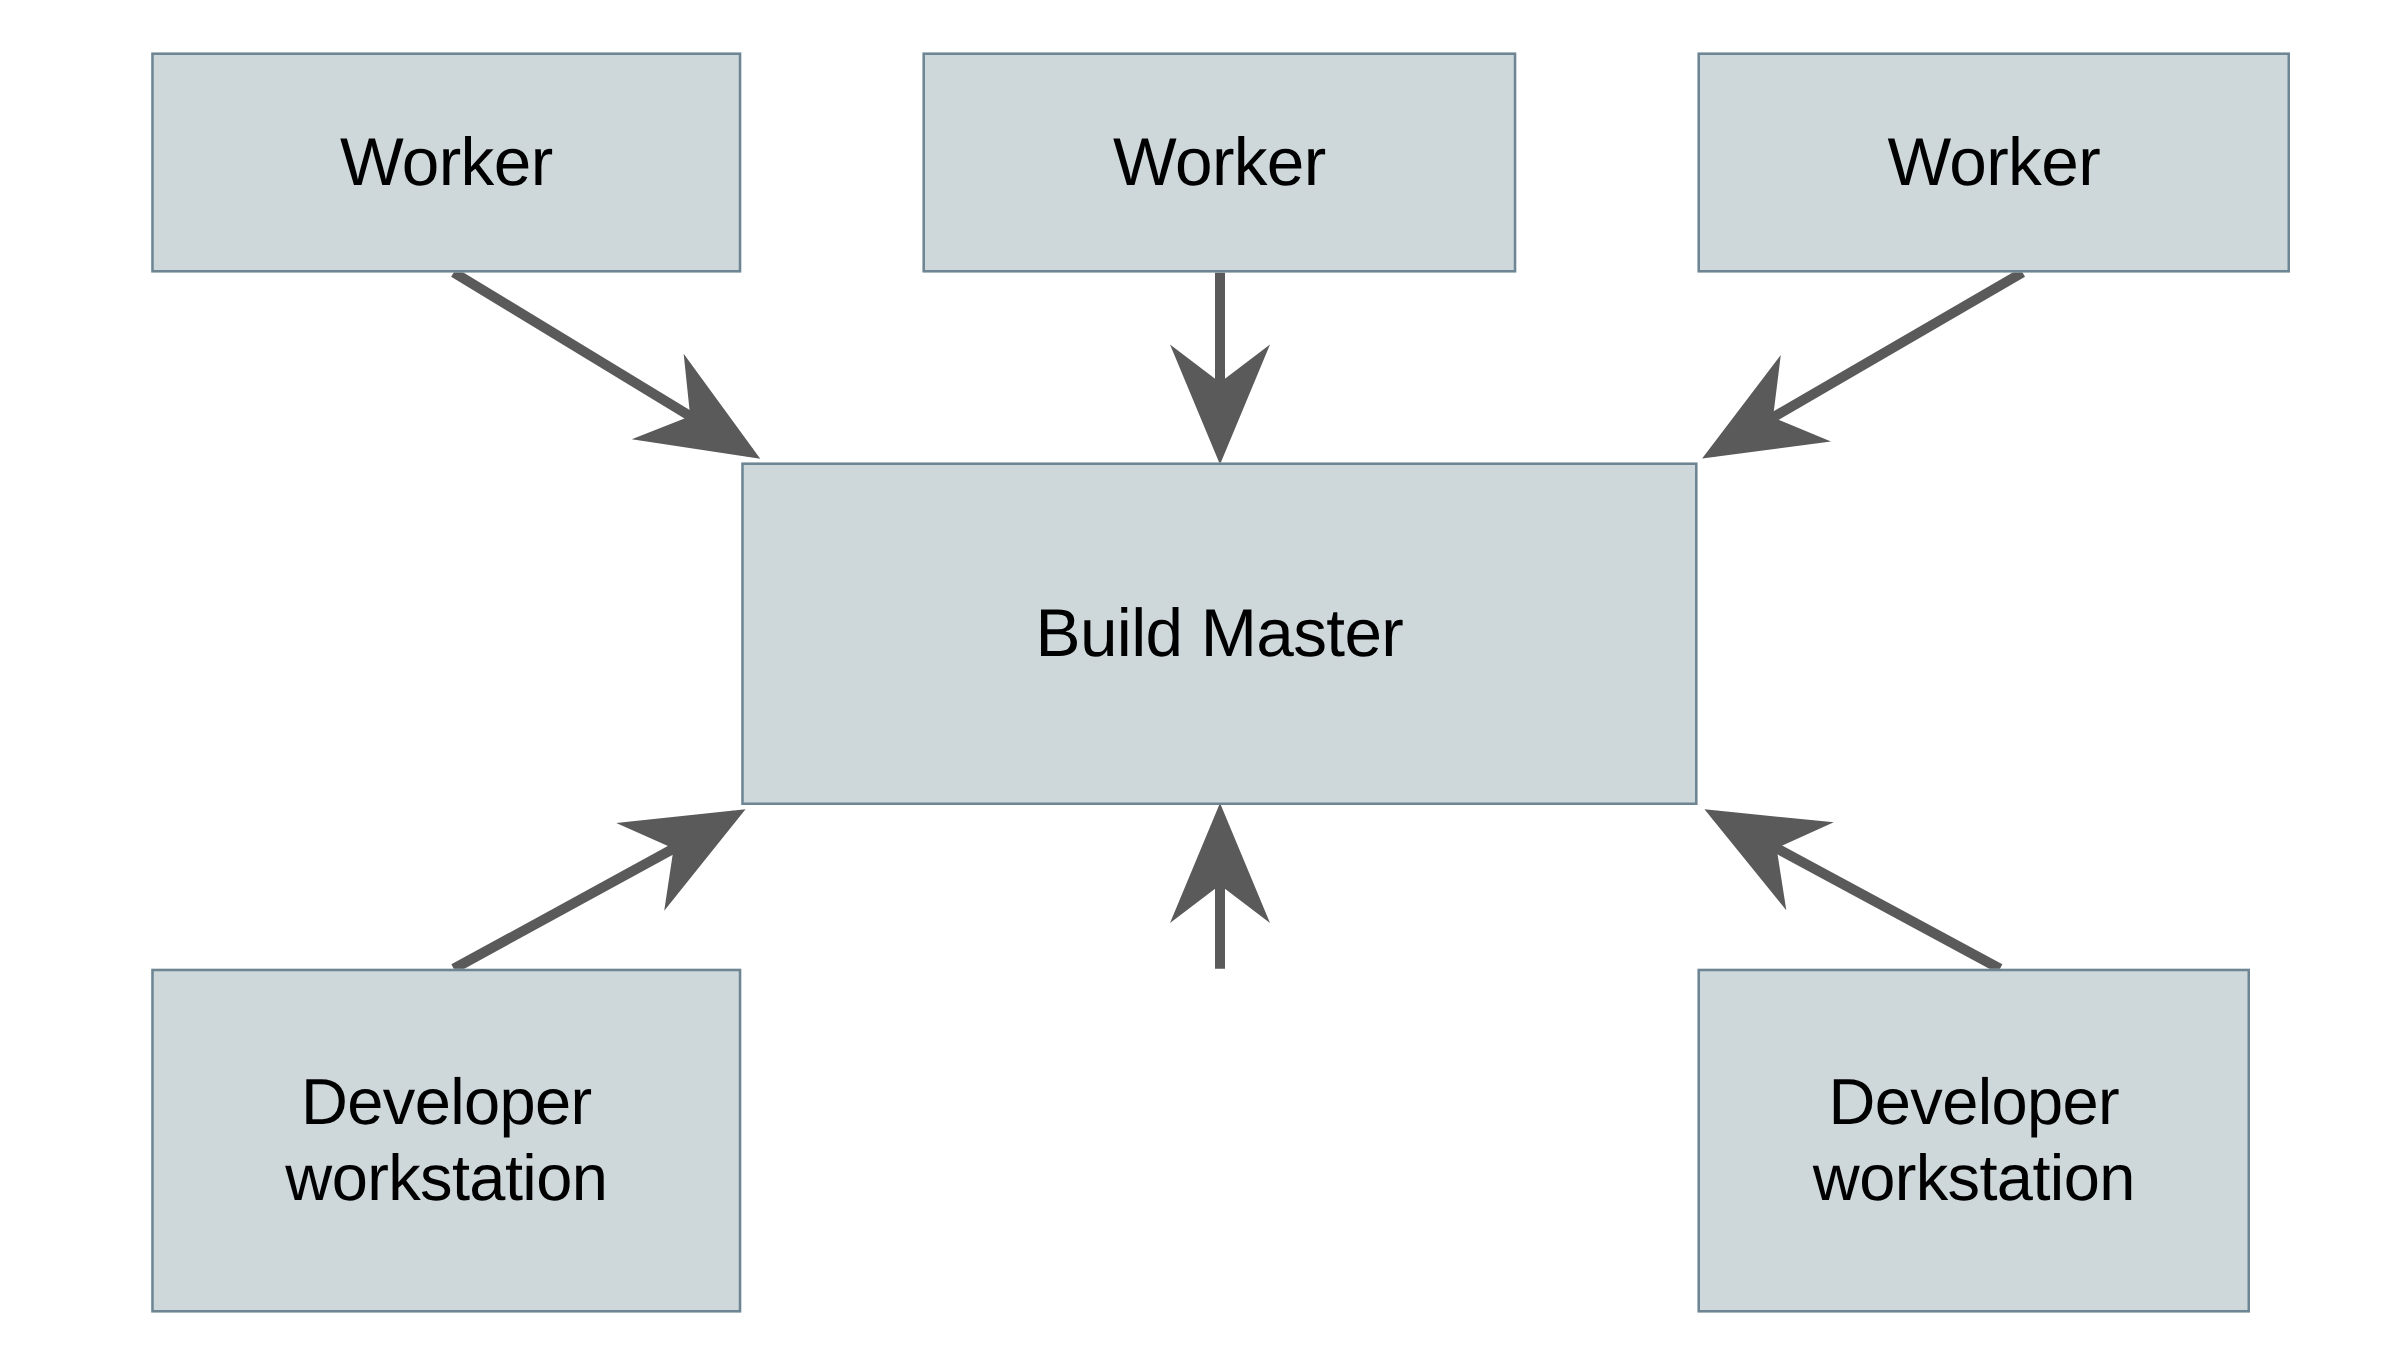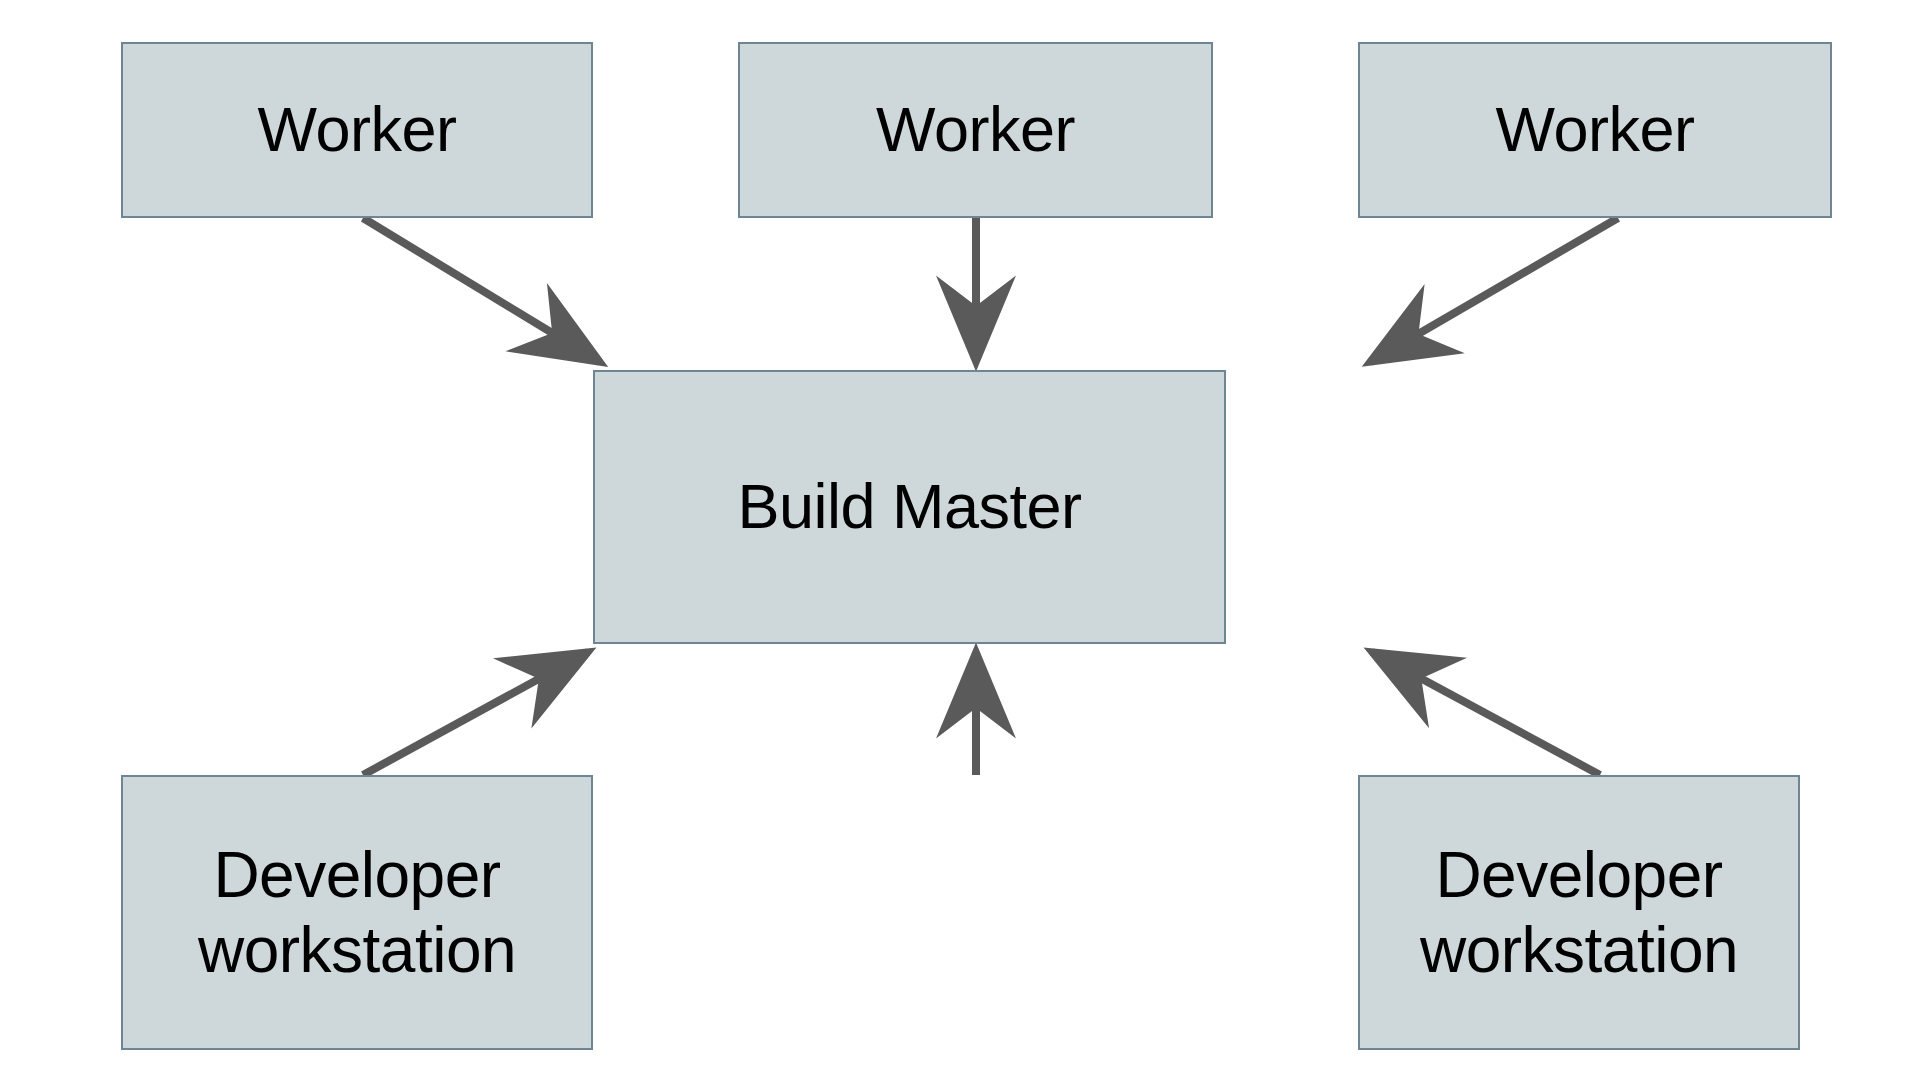--- a/index.html
+++ b/index.html
@@ -37,22 +37,22 @@
     text-align: center;
   }
   .node-label {
     color: #000000;
     font-family: "Liberation Sans", sans-serif;
     font-weight: 400;
     letter-spacing: -0.5px;
     line-height: 1.16;
     white-space: pre-line;
   }
-  .size-lg { font-size: 63px; }
-  .size-md { font-size: 64px; }
+  .size-lg { font-size: 54px; }
+  .size-md { font-size: 52px; }
 </style>
 </head>
 <body>
 
 <div id="diagram-canvas">
 
   <svg id="arrow-layer" viewBox="0 0 1910 1090" width="1910" height="1090" xmlns="http://www.w3.org/2000/svg">
     <defs>
       <marker id="barb-arrow" markerWidth="14" markerHeight="14" refX="11.2" refY="5.6" orient="auto" markerUnits="strokeWidth">
         <path d="M 0.4,0.6 L 12.4,5.6 L 0.4,10.6 L 4.2,5.6 Z" fill="#5a5a5a"></path>
@@ -73,21 +73,21 @@
   </div>
 
   <div class="node-box" style="left: 738px; top: 42px; width: 475px; height: 176px; background: rgb(206, 215, 218); border-color: rgb(110, 134, 148);">
     <span class="node-label size-lg" style="color: rgb(0, 0, 0);">Worker</span>
   </div>
 
   <div class="node-box" style="left: 1358px; top: 42px; width: 474px; height: 176px; background: rgb(206, 215, 218); border-color: rgb(110, 134, 148);">
     <span class="node-label size-lg" style="color: rgb(0, 0, 0);">Worker</span>
   </div>
 
-  <div class="node-box" style="left: 593px; top: 370px; width: 633px; height: 274px; background: rgb(206, 215, 218); border-color: rgb(110, 134, 148);">
+  <div class="node-box" style="left: 593px; top: 370px; width: 765px; height: 274px; background: rgb(206, 215, 218); border-color: rgb(110, 134, 148);">
     <span class="node-label size-lg" style="color: rgb(0, 0, 0);">Build Master</span>
   </div>
 
   <div class="node-box" style="left: 121px; top: 775px; width: 472px; height: 275px; background: rgb(206, 215, 218); border-color: rgb(110, 134, 148);">
     <span class="node-label size-md" style="color: rgb(0, 0, 0);">Developer
 workstation</span>
   </div>
 
 
   <div class="node-box" style="left: 1358px; top: 775px; width: 442px; height: 275px; background: rgb(206, 215, 218); border-color: rgb(110, 134, 148);">

